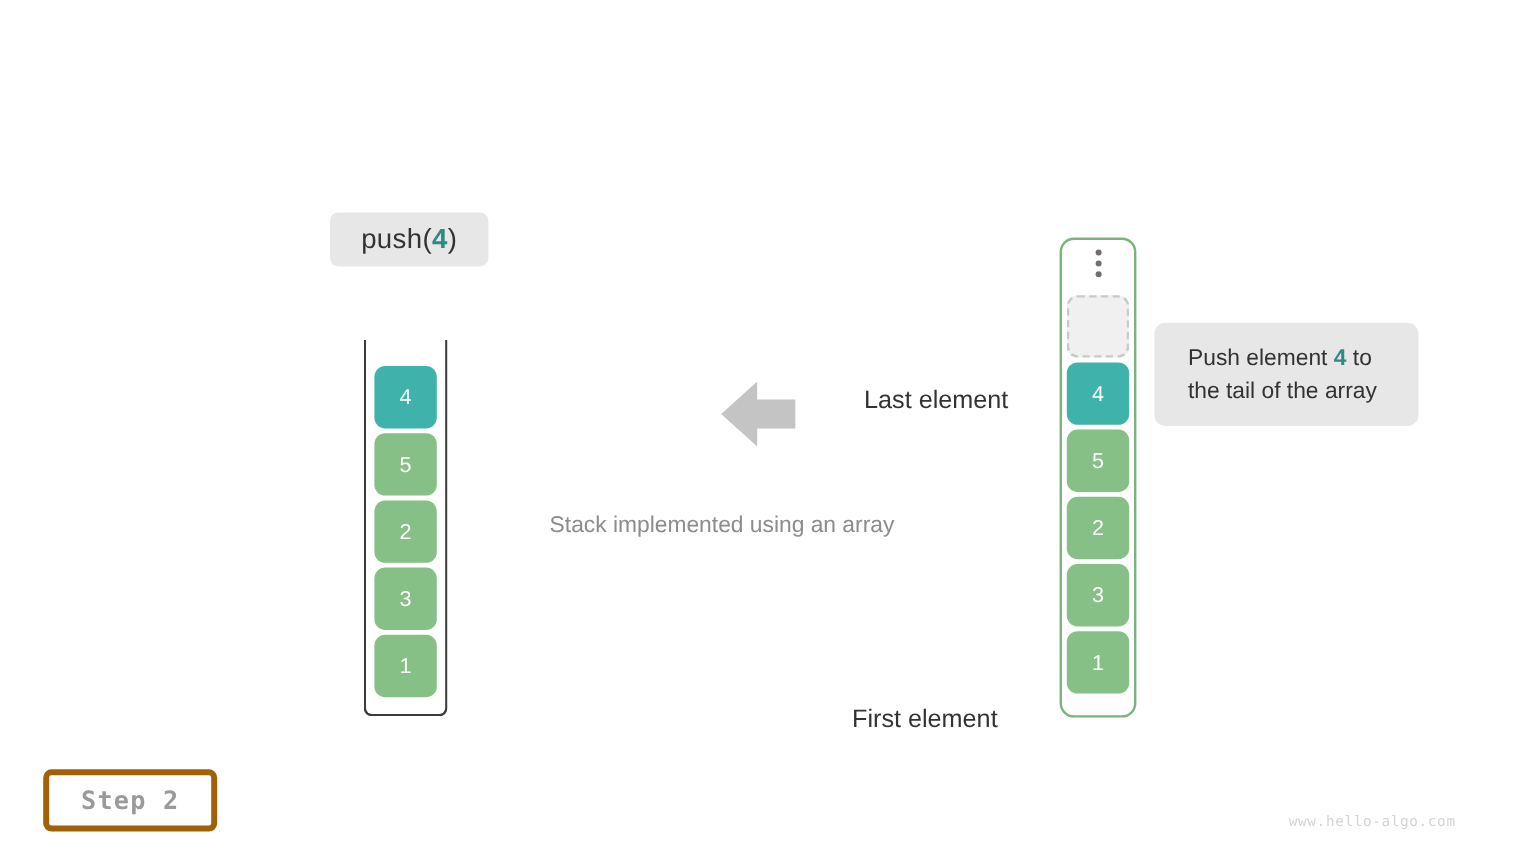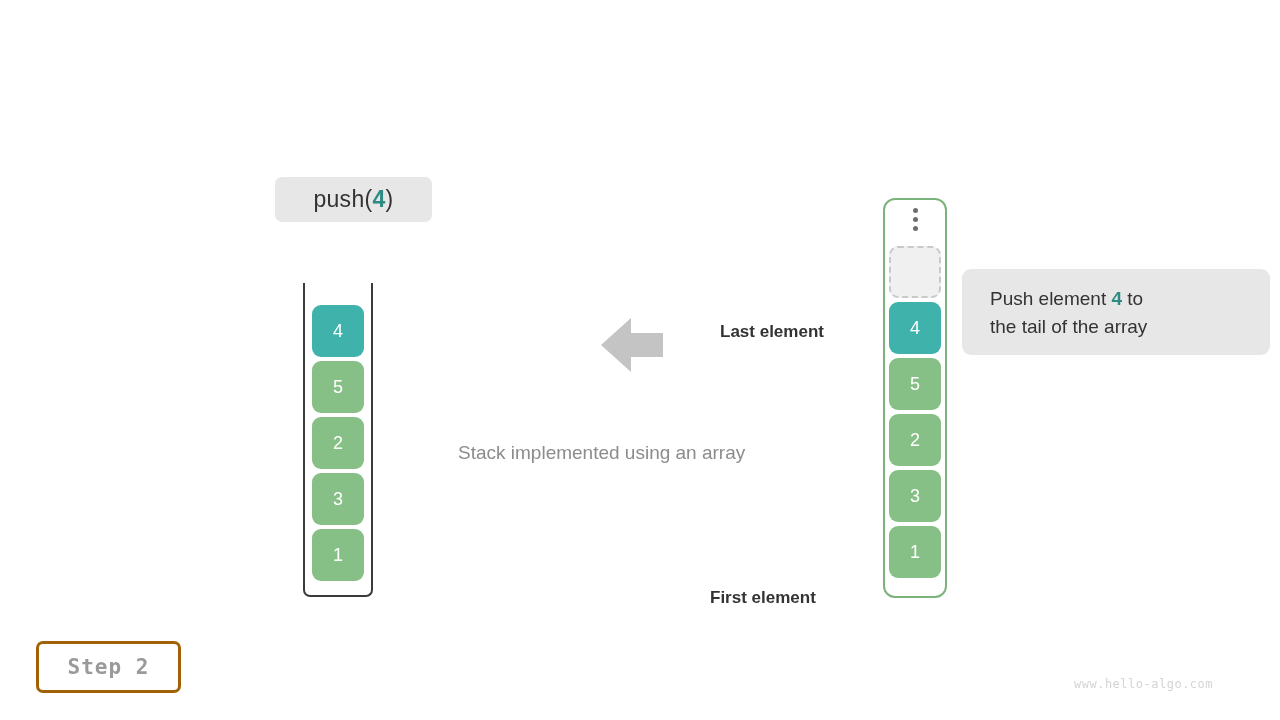--- a/index.html
+++ b/index.html
@@ -14,21 +14,21 @@
     overflow: hidden;
     font-family: "Liberation Sans", sans-serif;
     -webkit-font-smoothing: antialiased;
   }
 
   
   #op-label {
     position: absolute;
     left: 275px;
     top: 177px;
-    width: 157px;
+    width: 132px;
     height: 45px;
     background: #e7e7e7;
     border-radius: 7px;
     display: flex;
     align-items: center;
     justify-content: center;
     font-size: 23px;
     color: #333333;
     letter-spacing: 0.3px;
   }
@@ -107,65 +107,65 @@
     left: 6px;
     top: 48px;
     display: flex;
     flex-direction: column;
     gap: 4px;
   }
 
   
   .annot-bold {
     position: absolute;
-    font-size: 17px;
-    font-weight: bold;
+    font-size: 21px;
+    font-weight: normal;
     color: #333333;
     white-space: nowrap;
   }
   #label-last  { left: 720px; top: 322px; }
   #label-first { left: 710px; top: 588px; }
 
   #caption {
     position: absolute;
     left: 458px;
-    top: 442px;
+    top: 427px;
     font-size: 19px;
     color: #8c8c8c;
     white-space: nowrap;
   }
 
   
   #arrow { position: absolute; left: 601px; top: 316px; width: 62px; height: 58px; }
 
   
   #callout {
     position: absolute;
     left: 962px;
     top: 269px;
-    width: 308px;
+    width: 220px;
     height: 86px;
     background: #e7e7e7;
     border-radius: 9px;
     box-sizing: border-box;
     padding: 16px 0 0 28px;
     font-size: 19px;
     line-height: 28px;
     color: #333333;
   }
   #callout .accent { color: #2e8b84; font-weight: bold; }
 
   
   #step-badge {
     position: absolute;
     left: 36px;
     top: 641px;
     width: 145px;
     height: 52px;
-    border: 3px solid #a16207;
+    border: 5px solid #a16207;
     border-radius: 7px;
     box-sizing: border-box;
     display: flex;
     align-items: center;
     justify-content: center;
     font-family: "DejaVu Sans Mono", monospace;
     font-size: 21px;
     font-weight: bold;
     color: #9a9a9a;
     letter-spacing: 1px;

